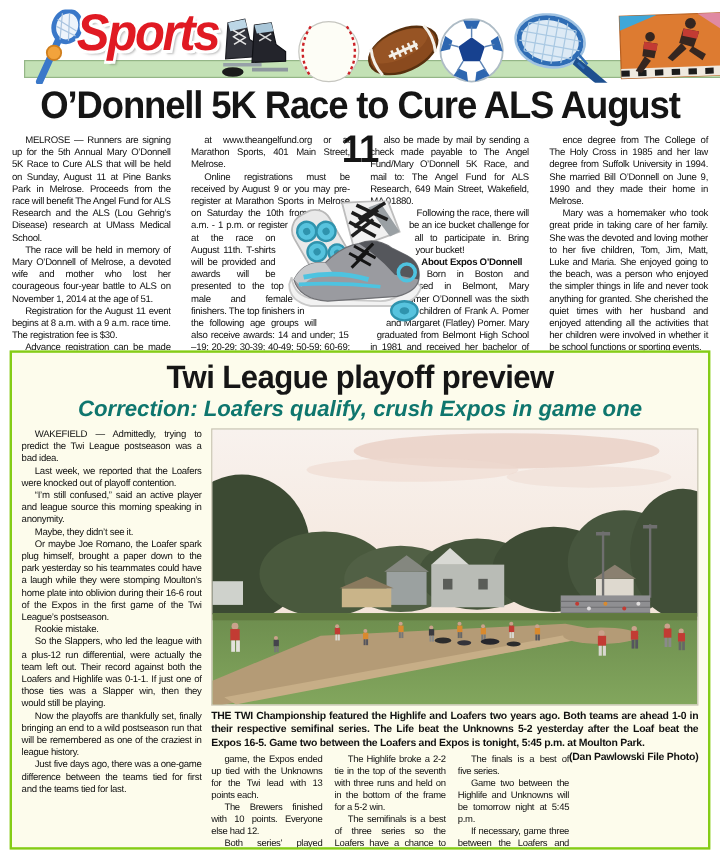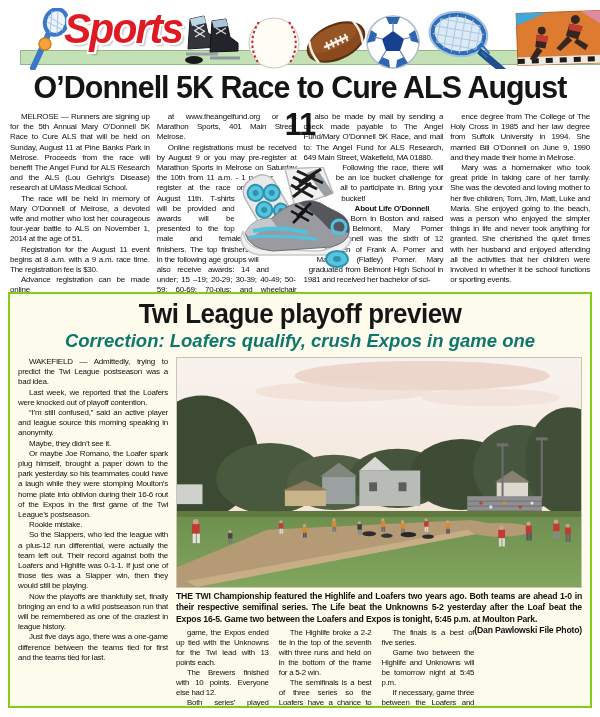--- a/index.html
+++ b/index.html
@@ -24,21 +24,21 @@
   .i-racket{left:404px;top:6px;}
   .i-players{left:494px;top:1px;}
 
   
   .headline1{position:absolute;top:69px;left:0;width:600px;margin:0;text-align:center;
              font-size:32px;font-weight:bold;letter-spacing:-1px;color:#151515;
              transform:scaleX(.95);}
 
   
   .story1{position:absolute;top:112px;left:10px;width:580px;height:180px;
-          display:flex;gap:7px;z-index:1;}
+          display:flex;gap:17px;z-index:1;}
   .ncol{flex:1;min-width:0;font-size:8.0px;line-height:10.2px;letter-spacing:-0.25px;
         text-align:justify;}
   .ncol p{margin:0;text-indent:11px;}
   .about-subhead{display:block;font-weight:bold;text-align:center;margin:0;}
   .shim-r{float:right;width:62px;height:133px;
           shape-outside:polygon(100% 0,100% 28%,30% 33%,0% 45%,0% 62%,25% 78%,55% 92%,100% 100%);}
   .shim-l{float:left;width:42px;height:109px;
           shape-outside:polygon(0 0,55% 0,90% 30%,85% 50%,55% 72%,20% 90%,0 100%);}
   .shoe{position:absolute;left:233px;top:167px;width:130px;height:104px;z-index:3;}
 
@@ -225,21 +225,21 @@
     <div class="ncol">
       <p>at www.theangelfund.org or at Marathon Sports, 401 Main Street, Melrose.</p>
       <div class="shim-r"></div>
       <p>Online registrations must be received by August 9 or you may pre-register at Marathon Sports in Melrose on Saturday the 10th from 11 a.m. - 1 p.m. or register at the race on August 11th. T-shirts will be provided and awards will be presented to the top male and female finishers. The top finishers in the following age groups will also receive awards: 14 and under; 15 –19; 20-29; 30-39; 40-49; 50-59; 60-69; 70-plus; and wheelchair division. Donations to the race can</p>
     </div>
 
     <div class="ncol">
       <p>also be made by mail by sending a check made payable to The Angel Fund/Mary O’Donnell 5K Race, and mail to: The Angel Fund for ALS Research, 649 Main Street, Wakefield, MA 01880.</p>
       <div class="shim-l"></div>
       <p>Following the race, there will be an ice bucket challenge for all to participate in. Bring your bucket!</p>
-      <span class="about-subhead">About Life O’Donnell</span>
+      <span class="about-subhead">About Expos O’Donnell</span>
       <p>Born in Boston and raised in Belmont, Mary Pomer O’Donnell was the sixth of 12 children of Frank A. Pomer and Margaret (Flatley) Pomer. Mary graduated from Belmont High School in 1981 and received her bachelor of sci-</p>
     </div>
 
     <div class="ncol">
         <p>ence degree from The College of The Holy Cross in 1985 and her law degree from Suffolk University in 1994. She married Bill O’Donnell on June 9, 1990 and they made their home in Melrose.</p>
         <p>Mary was a homemaker who took great pride in taking care of her family. She was the devoted and loving mother to her five children, Tom, Jim, Matt, Luke and Maria. She enjoyed going to the beach, was a person who enjoyed the simpler things in life and never took anything for granted. She cherished the quiet times with her husband and enjoyed attending all the activities that her children were involved in whether it be school functions or sporting events.</p>
       </div>
   </div>
 
   <div class="shoe">

